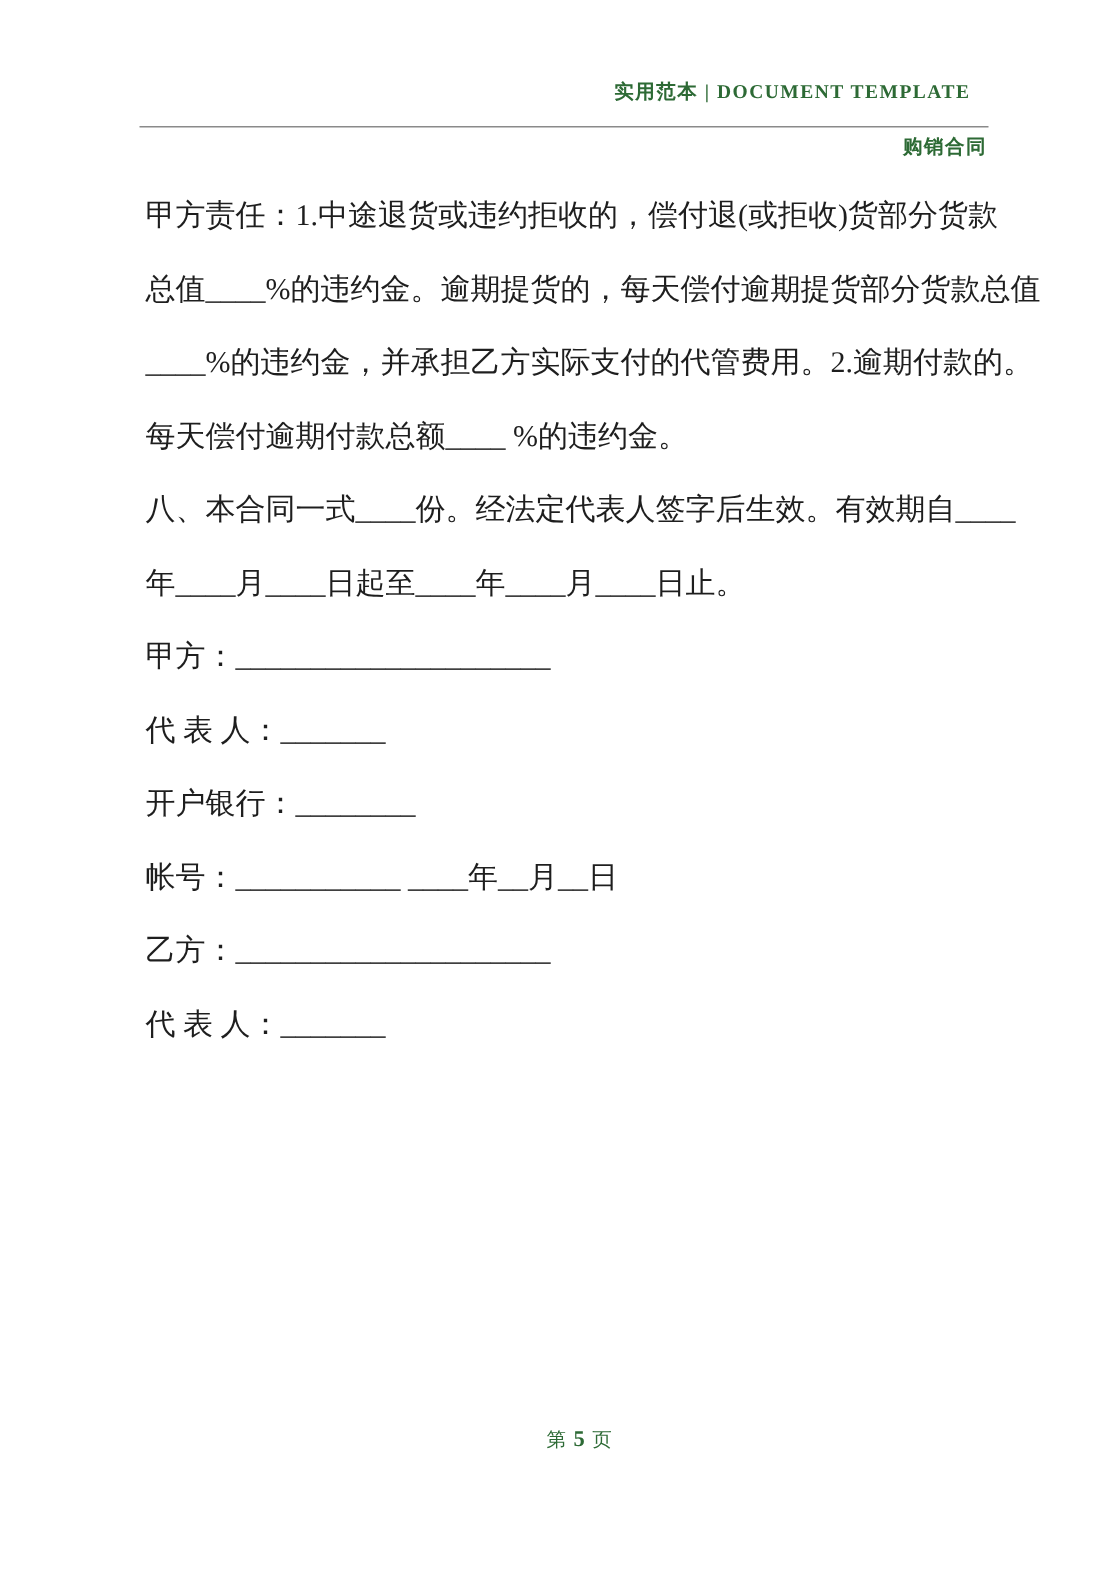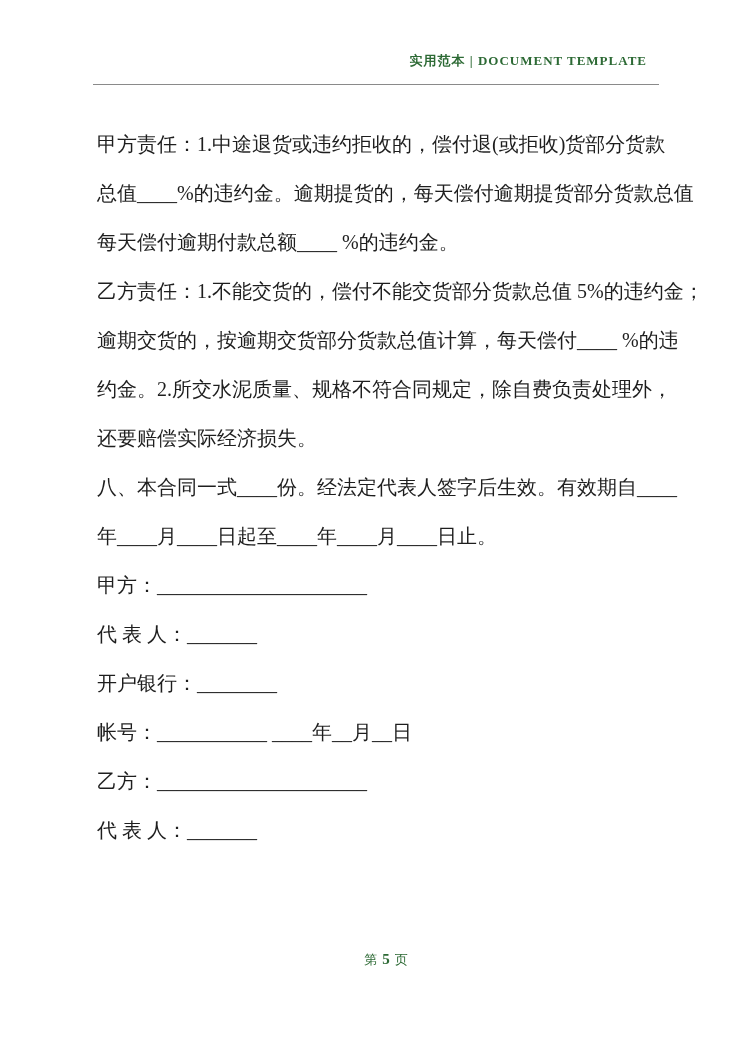--- a/index.html
+++ b/index.html
@@ -80,32 +80,28 @@
 </style>
 </head>
 <body>
 
 <div class="page">
 
   <div class="header-brand">实用范本 | DOCUMENT TEMPLATE</div>
 
   <div class="header-rule"></div>
 
+  <div class="doc-title">购销合同</div>
 
   <div class="doc-body">
       <div class="paragraph">
         <div class="line">甲方责任：1.中途退货或违约拒收的，偿付退(或拒收)货部分货款</div>
         <div class="line">总值____%的违约金。逾期提货的，每天偿付逾期提货部分货款总值</div>
+        <div class="line">____%的违约金，并承担乙方实际支付的代管费用。2.逾期付款的。</div>
         <div class="line">每天偿付逾期付款总额____ %的违约金。</div>
-      </div>
-      <div class="paragraph">
-        <div class="line">乙方责任：1.不能交货的，偿付不能交货部分货款总值 5%的违约金；</div>
-        <div class="line">逾期交货的，按逾期交货部分货款总值计算，每天偿付____ %的违</div>
-        <div class="line">约金。2.所交水泥质量、规格不符合同规定，除自费负责处理外，</div>
-        <div class="line">还要赔偿实际经济损失。</div>
       </div>
       <div class="paragraph">
         <div class="line">八、本合同一式____份。经法定代表人签字后生效。有效期自____</div>
         <div class="line">年____月____日起至____年____月____日止。</div>
       </div>
       <div class="paragraph">
         <div class="line">甲方：_____________________</div>
       </div>
       <div class="paragraph">
         <div class="line">代 表 人：_______</div>

